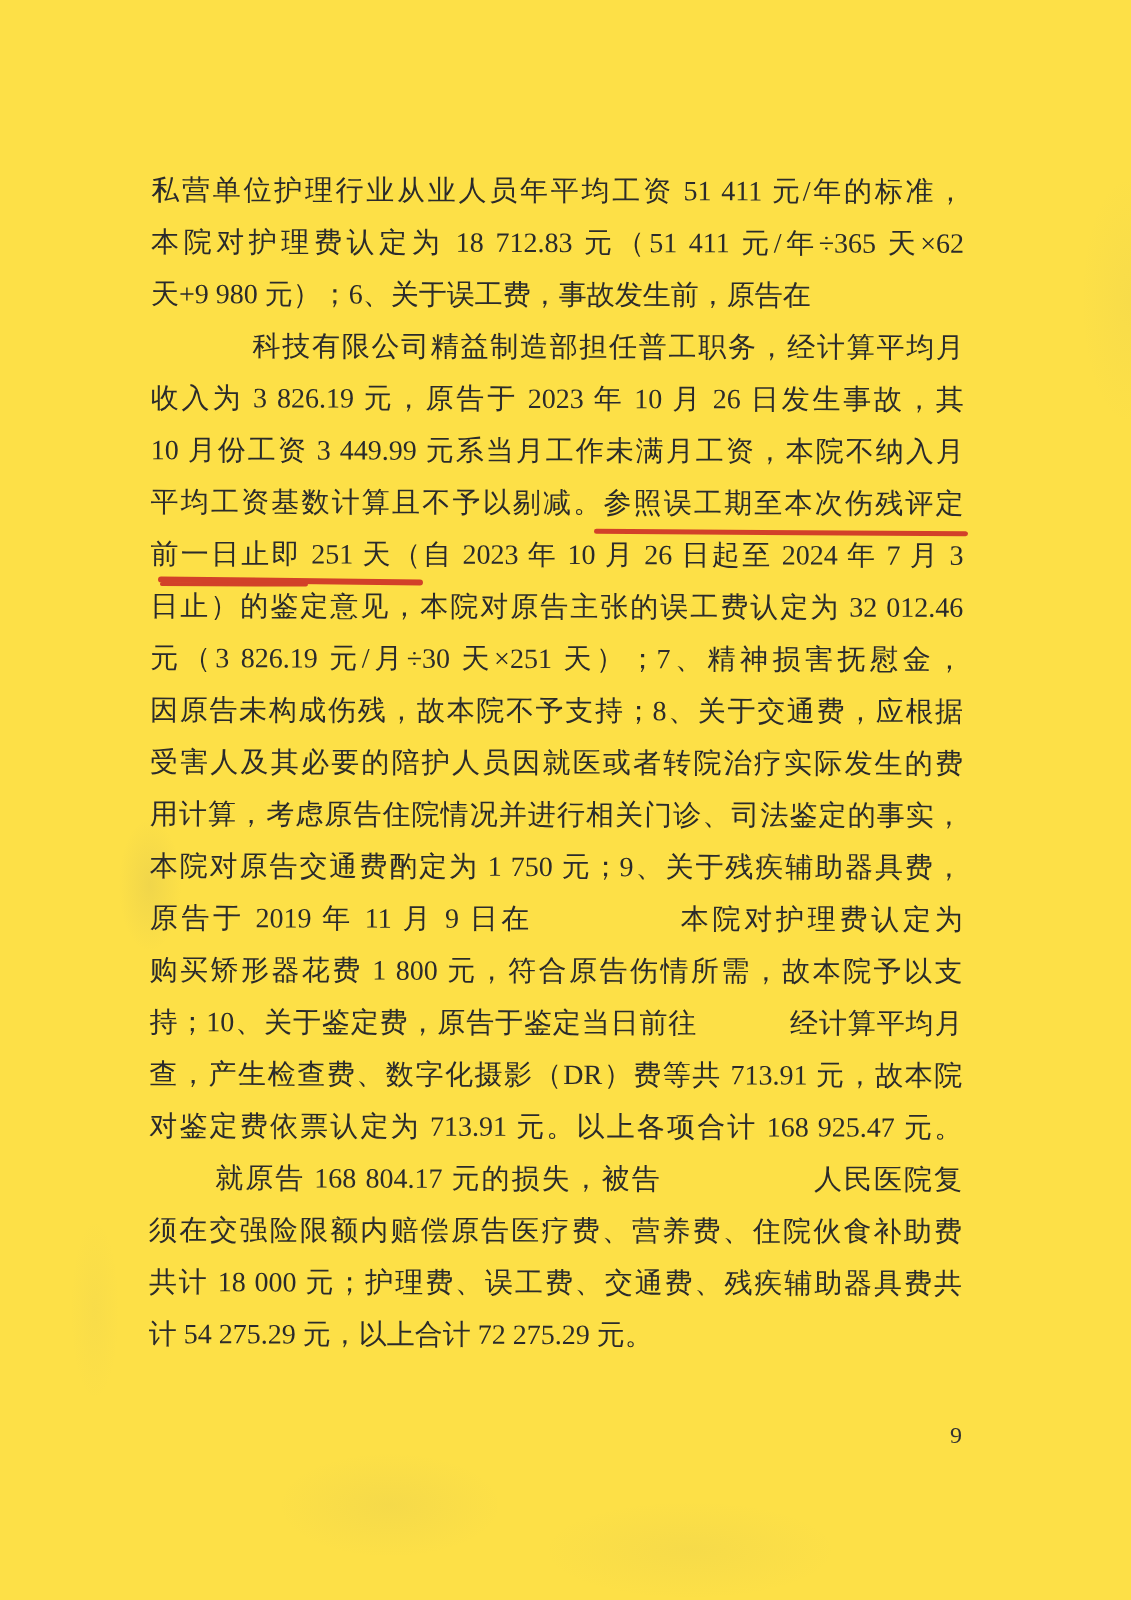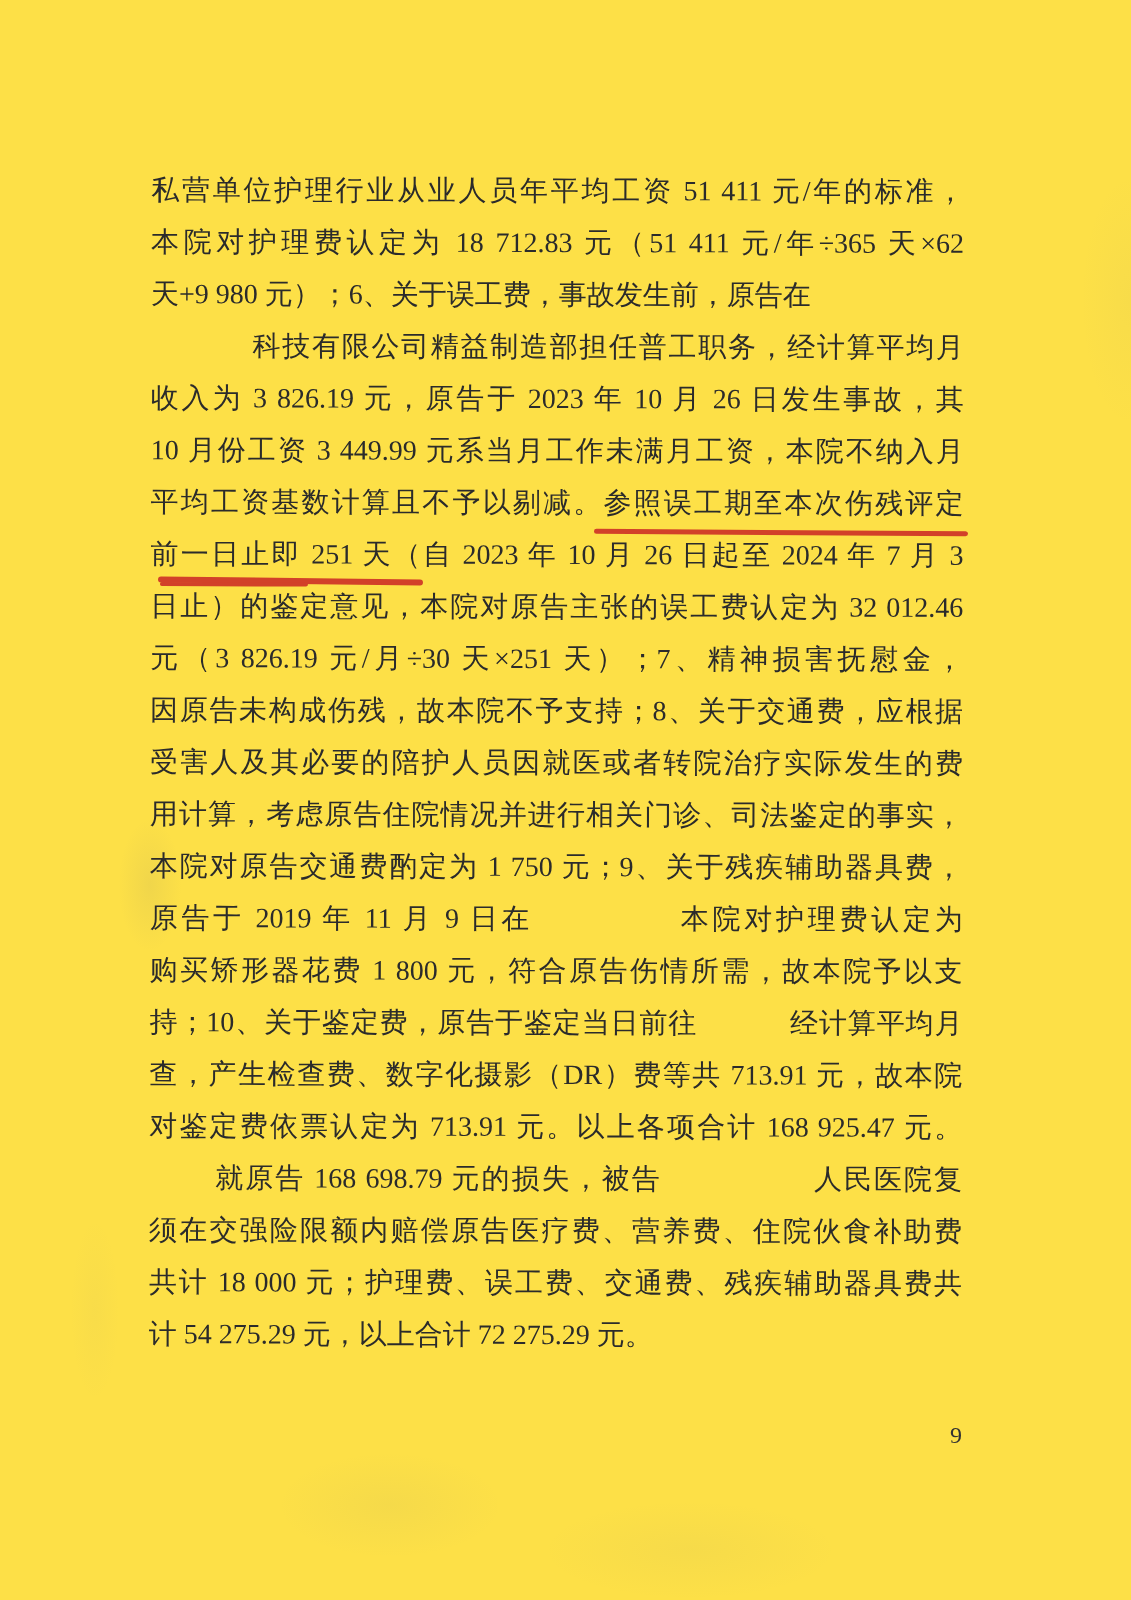--- a/index.html
+++ b/index.html
@@ -102,21 +102,21 @@
       <div class="line"><span>元（3 826.19 元/月÷30 天×251 天）；7、精神损害抚慰金，</span></div>
       <div class="line"><span>因原告未构成伤残，故本院不予支持；8、关于交通费，应根据</span></div>
       <div class="line"><span>受害人及其必要的陪护人员因就医或者转院治疗实际发生的费</span></div>
       <div class="line"><span>用计算，考虑原告住院情况并进行相关门诊、司法鉴定的事实，</span></div>
       <div class="line"><span>本院对原告交通费酌定为 1 750 元；9、关于残疾辅助器具费，</span></div>
       <div class="line"><span>原告于 2019 年 11 月 9 日在</span><span class="gap" style="width: 144px;"></span><span>本院对护理费认定为</span></div>
       <div class="line"><span>购买矫形器花费 1 800 元，符合原告伤情所需，故本院予以支</span></div>
       <div class="line"><span>持；10、关于鉴定费，原告于鉴定当日前往</span><span class="gap" style="width: 92px;"></span><span>经计算平均月</span></div>
       <div class="line"><span>查，产生检查费、数字化摄影（DR）费等共 713.91 元，故本院</span></div>
       <div class="line"><span>对鉴定费依票认定为 713.91 元。以上各项合计 168 925.47 元。</span></div>
-      <div class="line"><span class="gap" style="width: 64px;"></span><span>就原告 168 698.79 元的损失，被告</span><span class="gap" style="width: 150px;"></span><span>人民医院复</span></div>
+      <div class="line"><span class="gap" style="width: 64px;"></span><span>就原告 168 804.17 元的损失，被告</span><span class="gap" style="width: 150px;"></span><span>人民医院复</span></div>
       <div class="line"><span>须在交强险限额内赔偿原告医疗费、营养费、住院伙食补助费</span></div>
       <div class="line"><span>共计 18 000 元；护理费、误工费、交通费、残疾辅助器具费共</span></div>
       <div class="line no-justify"><span>计 54 275.29 元，以上合计 72 275.29 元。</span></div>
     </div>
 
   <div class="red-underline red-underline-1"></div>
   <div class="red-underline red-underline-2"></div>
 
   <div class="page-number">9</div>
 

